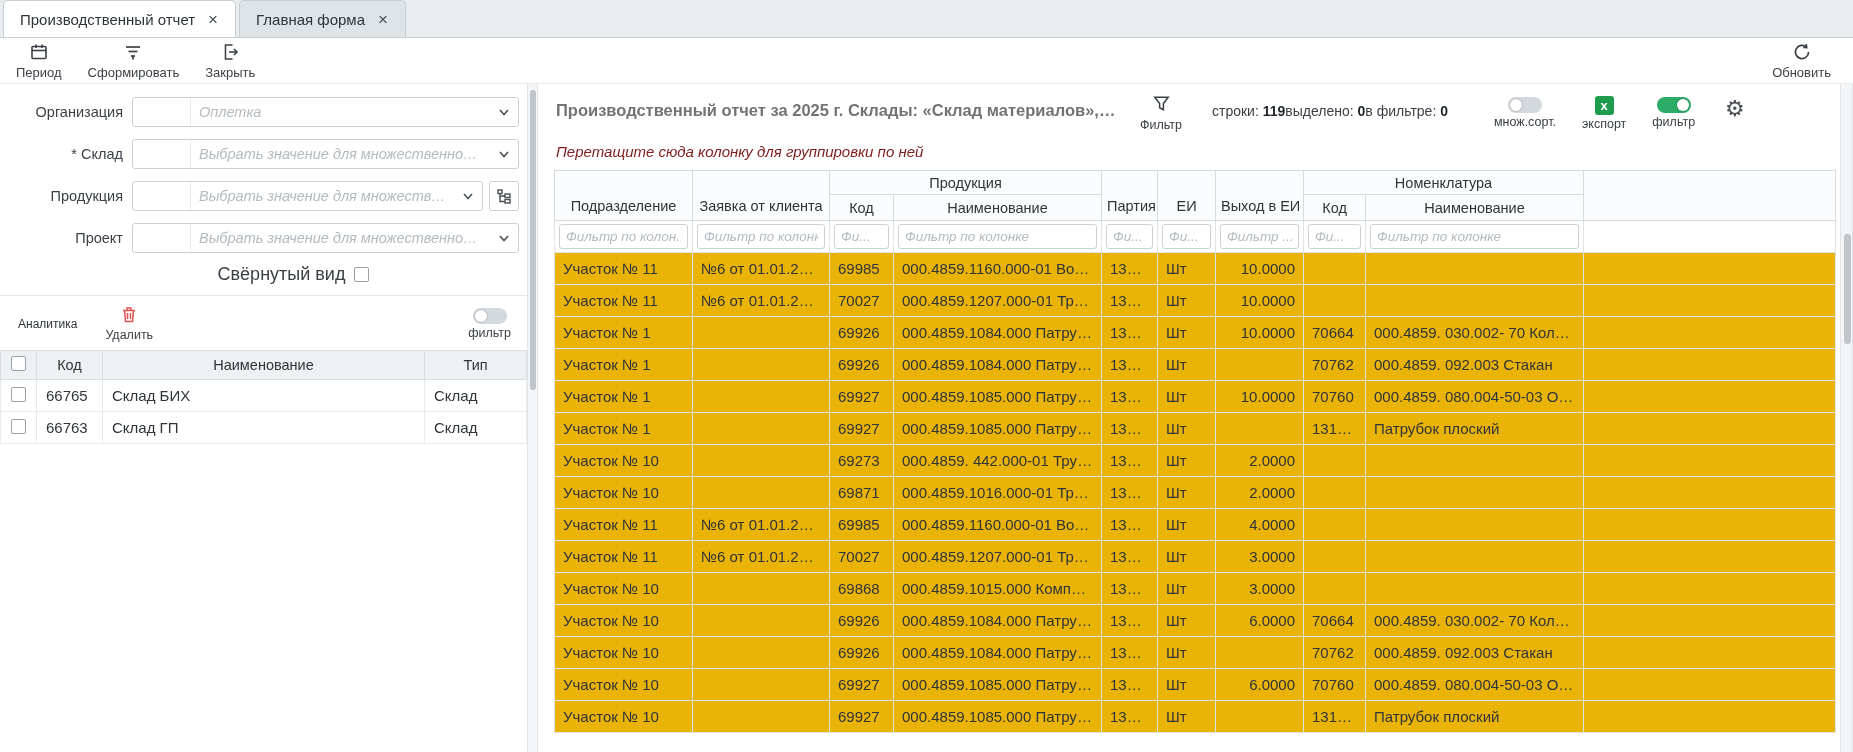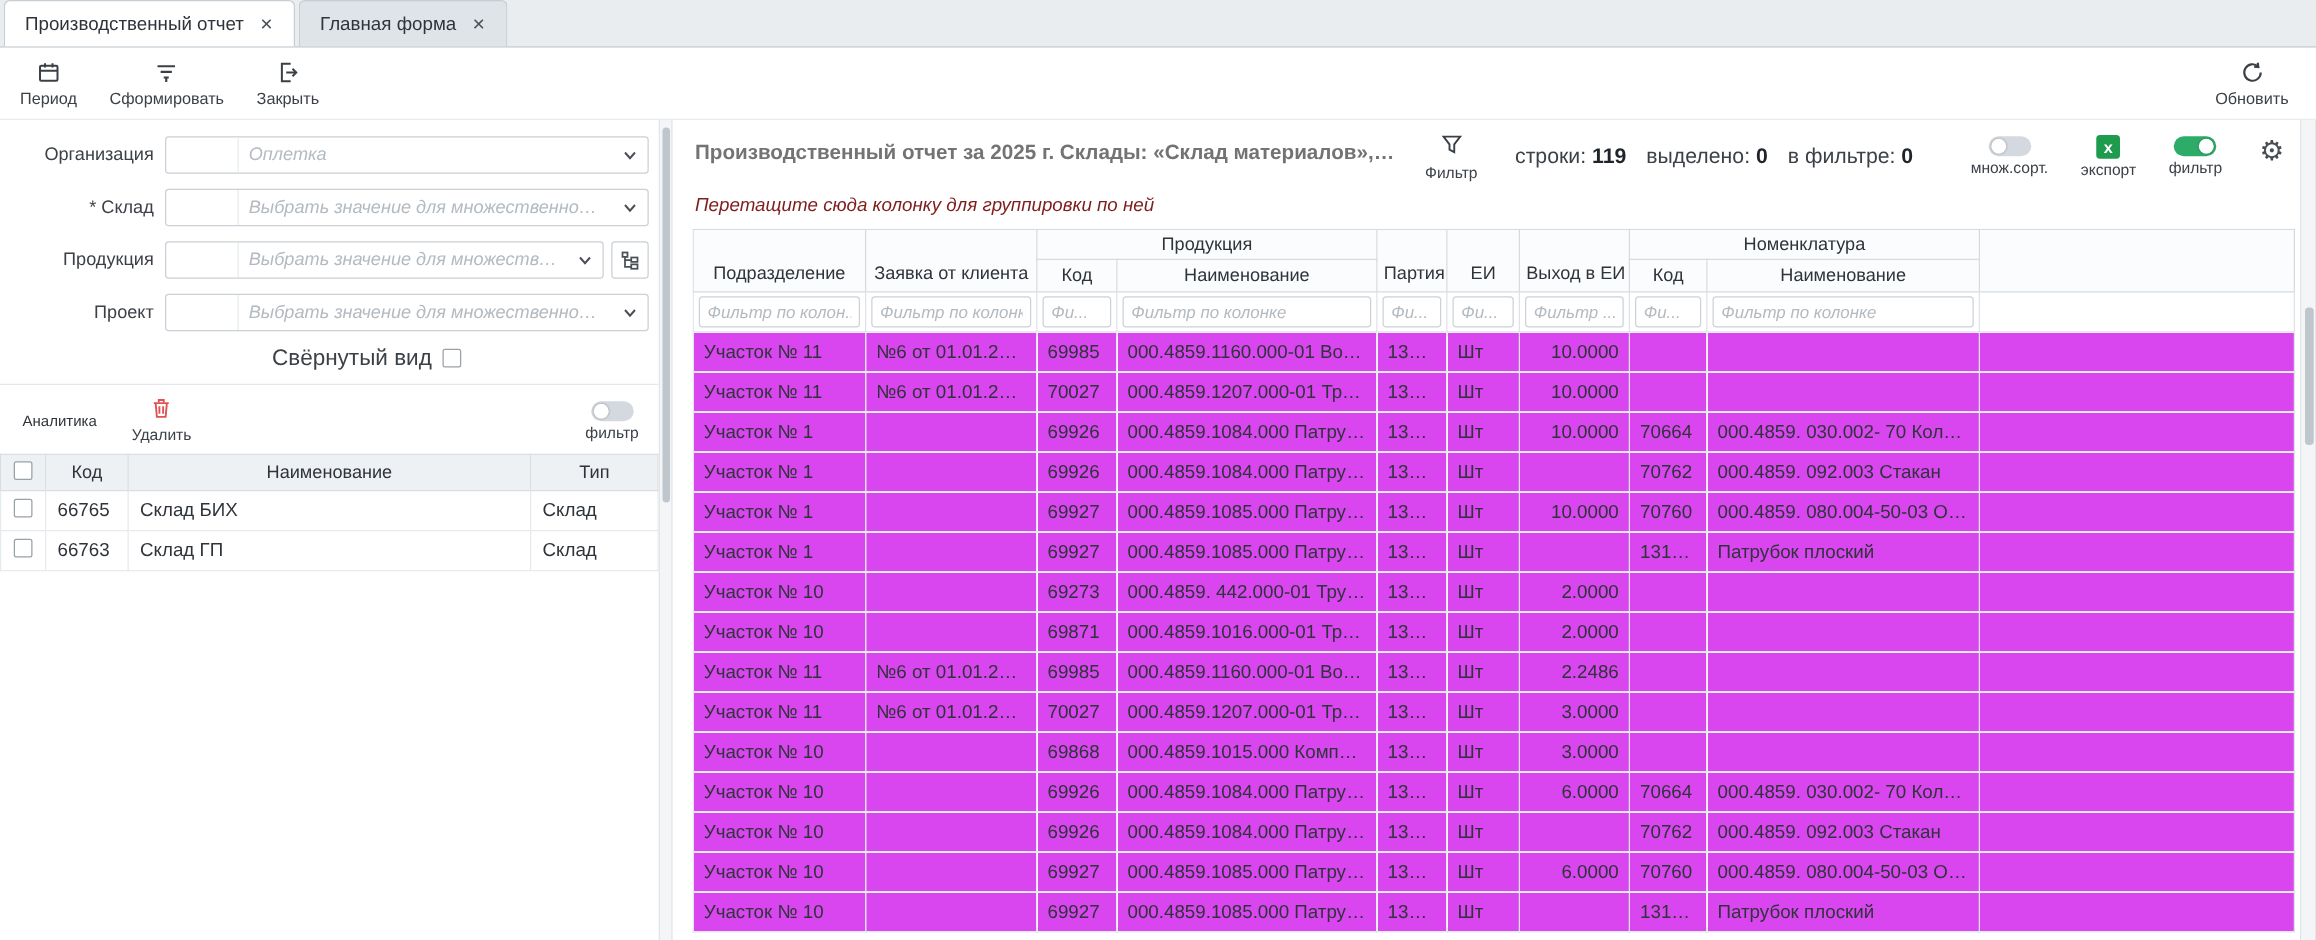--- a/index.html
+++ b/index.html
@@ -12,21 +12,21 @@
   .app { width:1853px; height:752px; display:flex; flex-direction:column; }
 
   
   .tabbar { height:38px; background:#e9edf0; border-bottom:1px solid #c6cdd4; display:flex; align-items:flex-end; padding-left:3px; flex:0 0 auto; }
   .tab { height:37px; display:flex; align-items:center; gap:12px; padding:0 16px; border:1px solid #c6cdd4; border-bottom:none; border-radius:5px 5px 0 0; background:#dfe4e8; margin-right:3px; cursor:default; }
   .tab.active { background:#fff; }
   .tab-label { font-size:15px; color:#2f343a; white-space:nowrap; }
   .tab-close { font-size:17px; color:#4a5056; line-height:1; padding:0 1px; }
 
   
-  .toolbar { height:58px; flex:0 0 auto; display:flex; align-items:center; padding:0 18px 0 16px; border-bottom:1px solid #e8ecef; }
+  .toolbar { height:46px; flex:0 0 auto; display:flex; align-items:center; padding:0 18px 0 16px; border-bottom:1px solid #e8ecef; }
   .tool-btn { display:flex; flex-direction:column; align-items:center; gap:3px; margin-right:26px; cursor:pointer; }
   .tool-btn svg { display:block; }
   .tool-label { font-size:13px; color:#3c4147; white-space:nowrap; }
   .tool-spacer { flex:1; }
 
   
   .content { flex:1; min-height:0; display:flex; }
   .left-panel { width:527px; flex:0 0 auto; padding-top:8px; display:flex; flex-direction:column; overflow:hidden; }
   .vtrack { width:11px; flex:0 0 auto; background:#f3f5f7; border-left:1px solid #e2e6ea; border-right:1px solid #e2e6ea; position:relative; }
   .vtrack .vthumb { position:absolute; left:2px; width:6px; border-radius:3px; background:#bfc6cc; }
@@ -63,21 +63,21 @@
   .a-table { width:100%; table-layout:fixed; }
   .a-table th { background:#eef1f4; border:1px solid #d9dee3; font-weight:normal; font-size:14.5px; color:#2f343a; height:29px; padding:2px 8px; }
   .a-table td { border:1px solid #e6eaed; height:32px; padding:2px 9px; font-size:15px; color:#2f343a; white-space:nowrap; overflow:hidden; text-overflow:ellipsis; }
   .a-table .a-check { text-align:center; padding:2px 0; }
   .a-table tr { background:#fff; }
 
   
   .report-header { display:flex; align-items:flex-start; padding:2px 6px 0 2px; flex:0 0 auto; }
   .report-title { font-weight:bold; font-size:16.5px; color:#737373; white-space:nowrap; overflow:hidden; text-overflow:ellipsis; max-width:562px; padding-top:7px; }
   .funnel-btn { margin-left:22px; }
-  .stats { display:flex; align-items:flex-start; gap:16px; margin-left:30px; padding-top:9px; font-size:17px; color:#3c4147; white-space:nowrap; }
+  .stats { display:flex; align-items:flex-start; margin-left:30px; padding-top:9px; font-size:14px; color:#3c4147; white-space:nowrap; }
   .stat b { color:#1f242a; }
   .multisort-btn { margin-left:46px; padding-top:3px; }
   .export-btn { margin-left:26px; padding-top:2px; }
   .filter-on-btn { margin-left:26px; padding-top:3px; }
   .excel-icon { width:19px; height:19px; border-radius:3px; background:#1e9b4d; color:#fff; font-weight:bold; font-size:13px; display:flex; align-items:center; justify-content:center; line-height:1; }
   .gear-btn { margin-left:30px; padding-top:4px; font-size:22px; color:#474d53; cursor:pointer; line-height:1; }
 
   .group-hint { font-style:italic; color:#7f1d1d; font-size:15px; padding:11px 0 10px 2px; flex:0 0 auto; }
 
   
@@ -85,21 +85,21 @@
   .r-table { width:100%; table-layout:fixed; }
   .r-table th { background:#fbfcfd; border:1px solid #d6dbe0; font-weight:normal; font-size:14.5px; color:#2f343a; text-align:center; padding:2px 5px; white-space:nowrap; overflow:hidden; }
   .r-table th.rs { vertical-align:bottom; padding-bottom:6px; height:50px; }
   .r-table th.grp { height:24px; }
   .r-table th.sub { height:26px; }
   .r-table td { border:1px solid #dfe3e7; font-size:15px; color:#2f343a; padding:4px 8px; height:32px; white-space:nowrap; overflow:hidden; text-overflow:ellipsis; }
   .r-table td.flt { padding:3px 4px; }
   .r-table td.num { text-align:right; }
   .flt input { width:100%; height:25px; border:1px solid #ccd2d8; border-radius:3px; padding:0 6px; font-family:inherit; font-size:13.5px; font-style:italic; color:#3c4147; outline:none; }
   .flt input::placeholder { color:#b3bac0; font-style:italic; }
-  .r-row { background:#d946ef; cursor:default; }
+  .r-row { background:#eab308; cursor:default; }
 </style>
 </head>
 <body>
 
 <div class="app">
 
   <div class="tabbar">
     <div class="tab active">
       <span class="tab-label">Производственный отчет</span>
       <span class="tab-close">×</span>
@@ -492,21 +492,21 @@
                 <td></td>
               </tr>
 
               <tr class="r-row">
                 <td>Участок № 11</td>
                 <td>№6 от 01.01.2025</td>
                 <td>69985</td>
                 <td>000.4859.1160.000-01 Воздухов…</td>
                 <td>132177</td>
                 <td>Шт</td>
-                <td class="num">2.2486</td>
+                <td class="num">4.0000</td>
                 <td></td>
                 <td></td>
                 <td></td>
               </tr>
 
               <tr class="r-row">
                 <td>Участок № 11</td>
                 <td>№6 от 01.01.2025</td>
                 <td>70027</td>
                 <td>000.4859.1207.000-01 Трубопр…</td>

